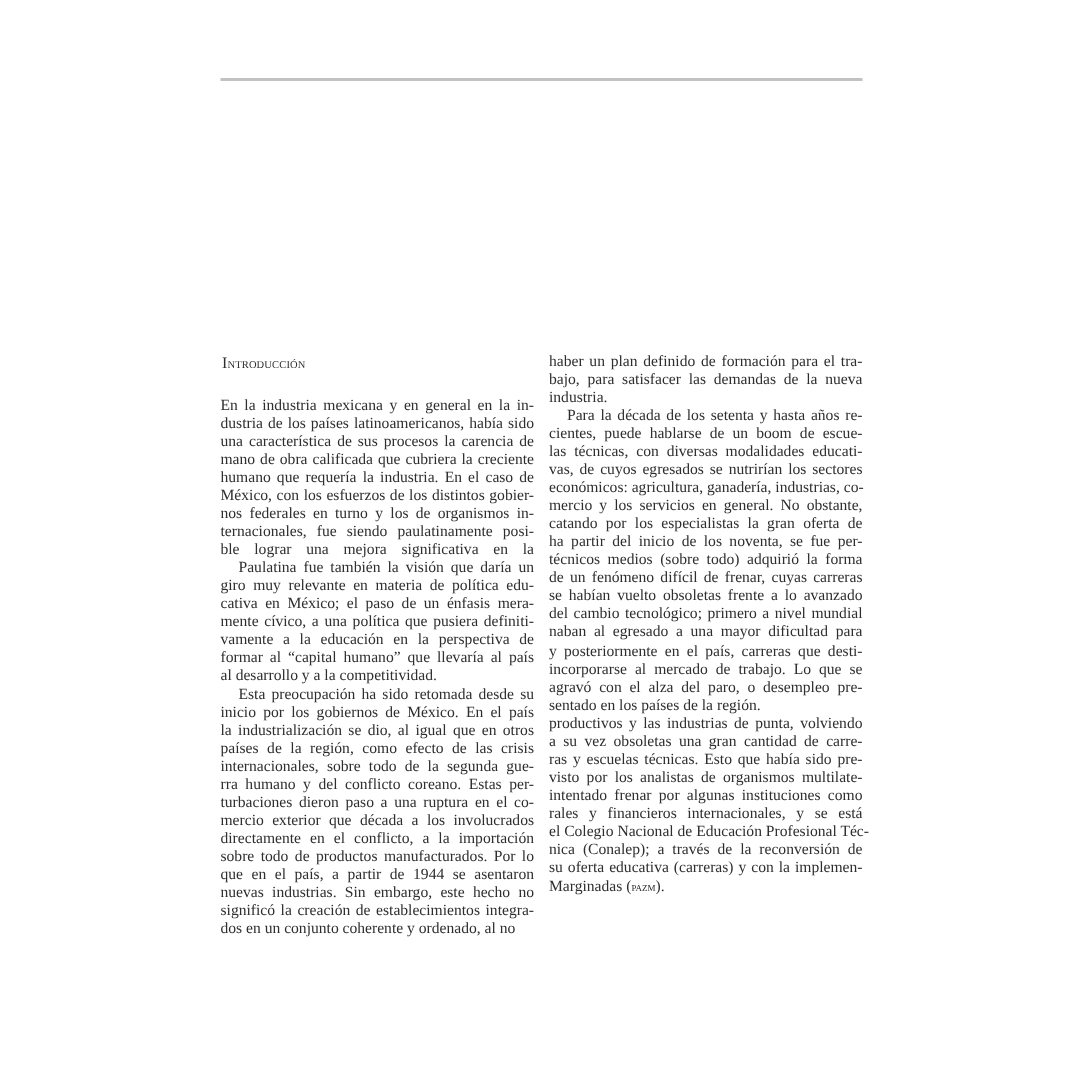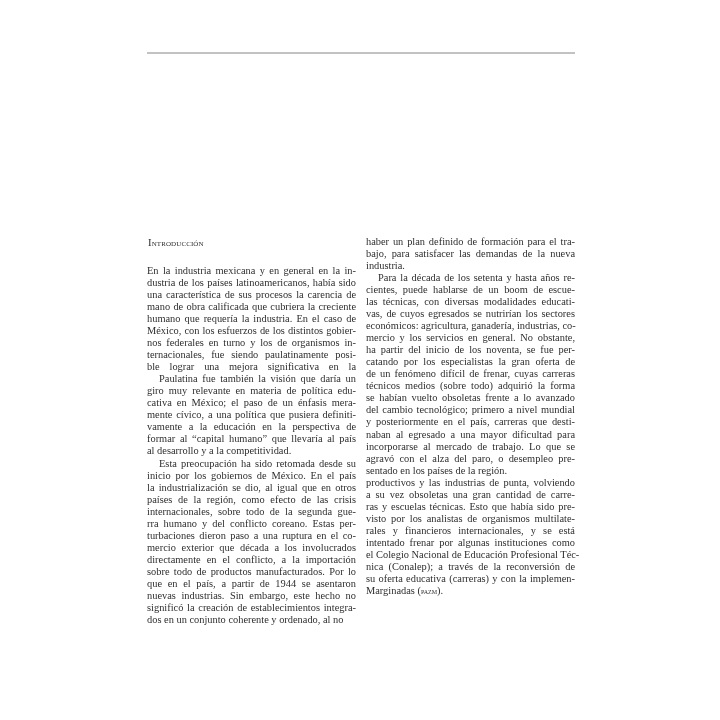--- a/index.html
+++ b/index.html
@@ -84,38 +84,38 @@
         <span class="line">bajo, para satisfacer las demandas de la nueva</span>
         <span class="line last">industria.</span>
       </div>
       <div class="p">
         <span class="line indent">Para la década de los setenta y hasta años re-</span>
         <span class="line">cientes, puede hablarse de un boom de escue-</span>
         <span class="line">las técnicas, con diversas modalidades educati-</span>
         <span class="line">vas, de cuyos egresados se nutrirían los sectores</span>
         <span class="line">económicos: agricultura, ganadería, industrias, co-</span>
         <span class="line">mercio y los servicios en general. No obstante,</span>
+        <span class="line">catando por los especialistas la gran oferta de</span>
         <span class="line">ha partir del inicio de los noventa, se fue per-</span>
-        <span class="line">catando por los especialistas la gran oferta de</span>
+        <span class="line">técnicos medios (sobre todo) adquirió la forma</span>
         <span class="line">de un fenómeno difícil de frenar, cuyas carreras</span>
-        <span class="line">técnicos medios (sobre todo) adquirió la forma</span>
         <span class="line">se habían vuelto obsoletas frente a lo avanzado</span>
         <span class="line">del cambio tecnológico; primero a nivel mundial</span>
+        <span class="line">naban al egresado a una mayor dificultad para</span>
         <span class="line">y posteriormente en el país, carreras que desti-</span>
-        <span class="line">naban al egresado a una mayor dificultad para</span>
         <span class="line">incorporarse al mercado de trabajo. Lo que se</span>
         <span class="line">agravó con el alza del paro, o desempleo pre-</span>
         <span class="line last">sentado en los países de la región.</span>
       </div>
       <div class="p">
         <span class="line">productivos y las industrias de punta, volviendo</span>
         <span class="line">a su vez obsoletas una gran cantidad de carre-</span>
         <span class="line">ras y escuelas técnicas. Esto que había sido pre-</span>
         <span class="line">visto por los analistas de organismos multilate-</span>
+        <span class="line">intentado frenar por algunas instituciones como</span>
         <span class="line">rales y financieros internacionales, y se está</span>
-        <span class="line">intentado frenar por algunas instituciones como</span>
         <span class="line">el Colegio Nacional de Educación Profesional Téc-</span>
         <span class="line">nica (Conalep); a través de la reconversión de</span>
         <span class="line">su oferta educativa (carreras) y con la implemen-</span>
         <span class="line last"><span>Marginadas (</span><span class="sc">pazm</span><span>).</span></span>
       </div>
     </div>
 </div>
 
 </body></html>

